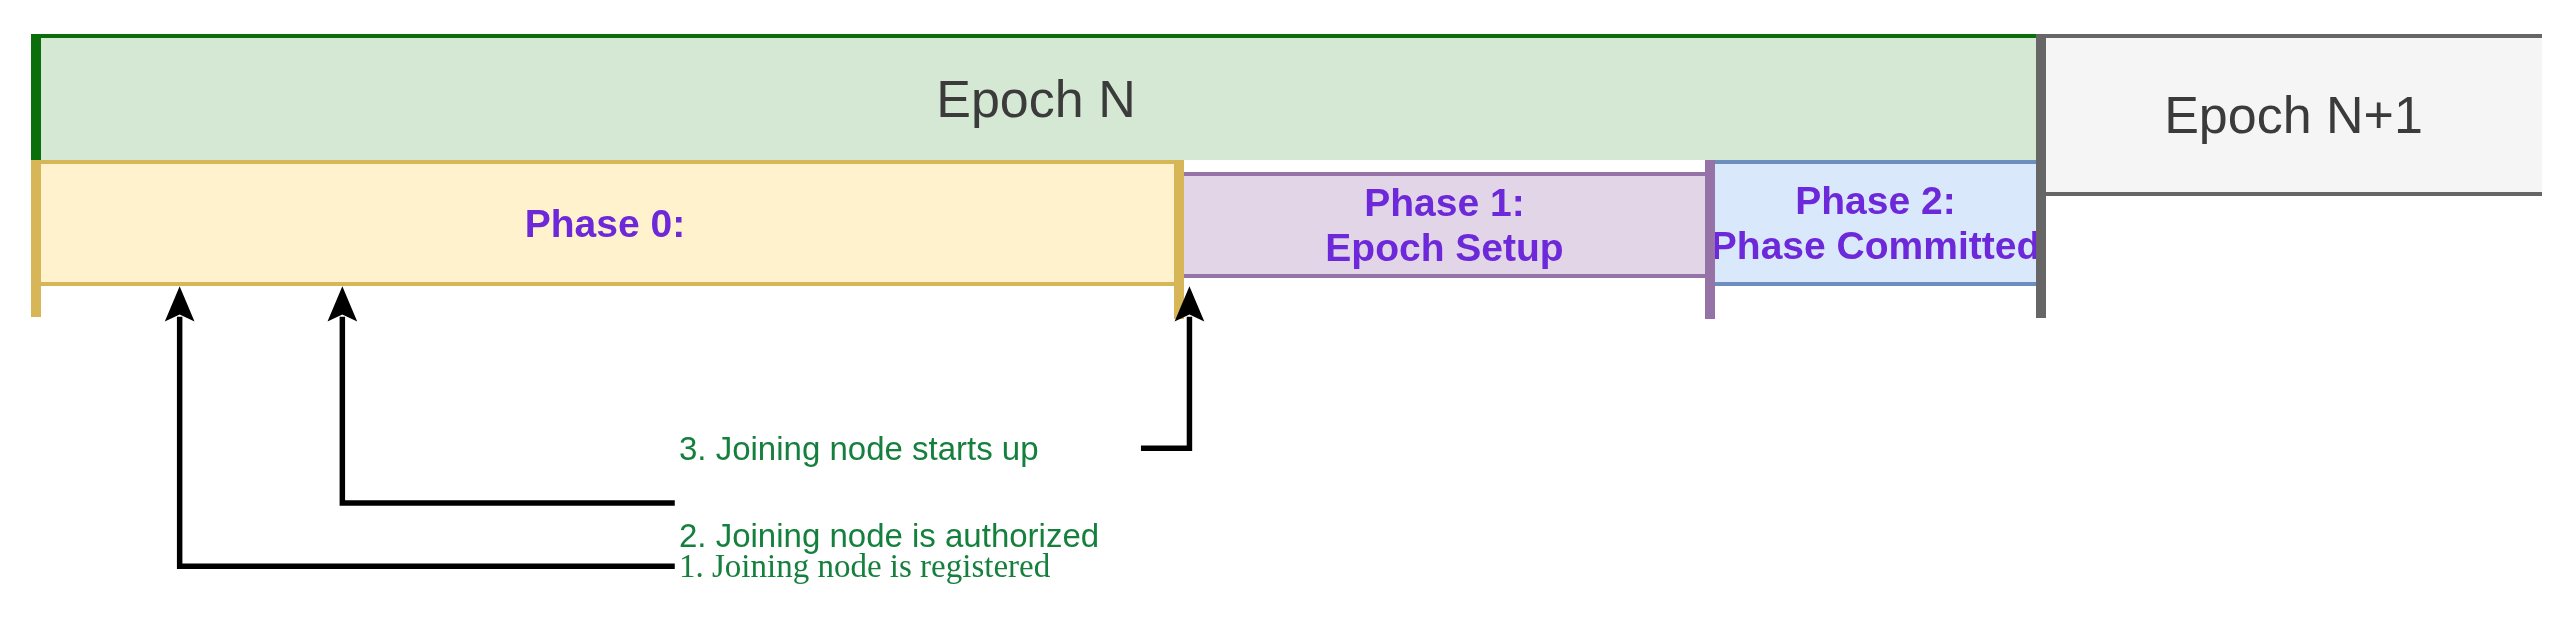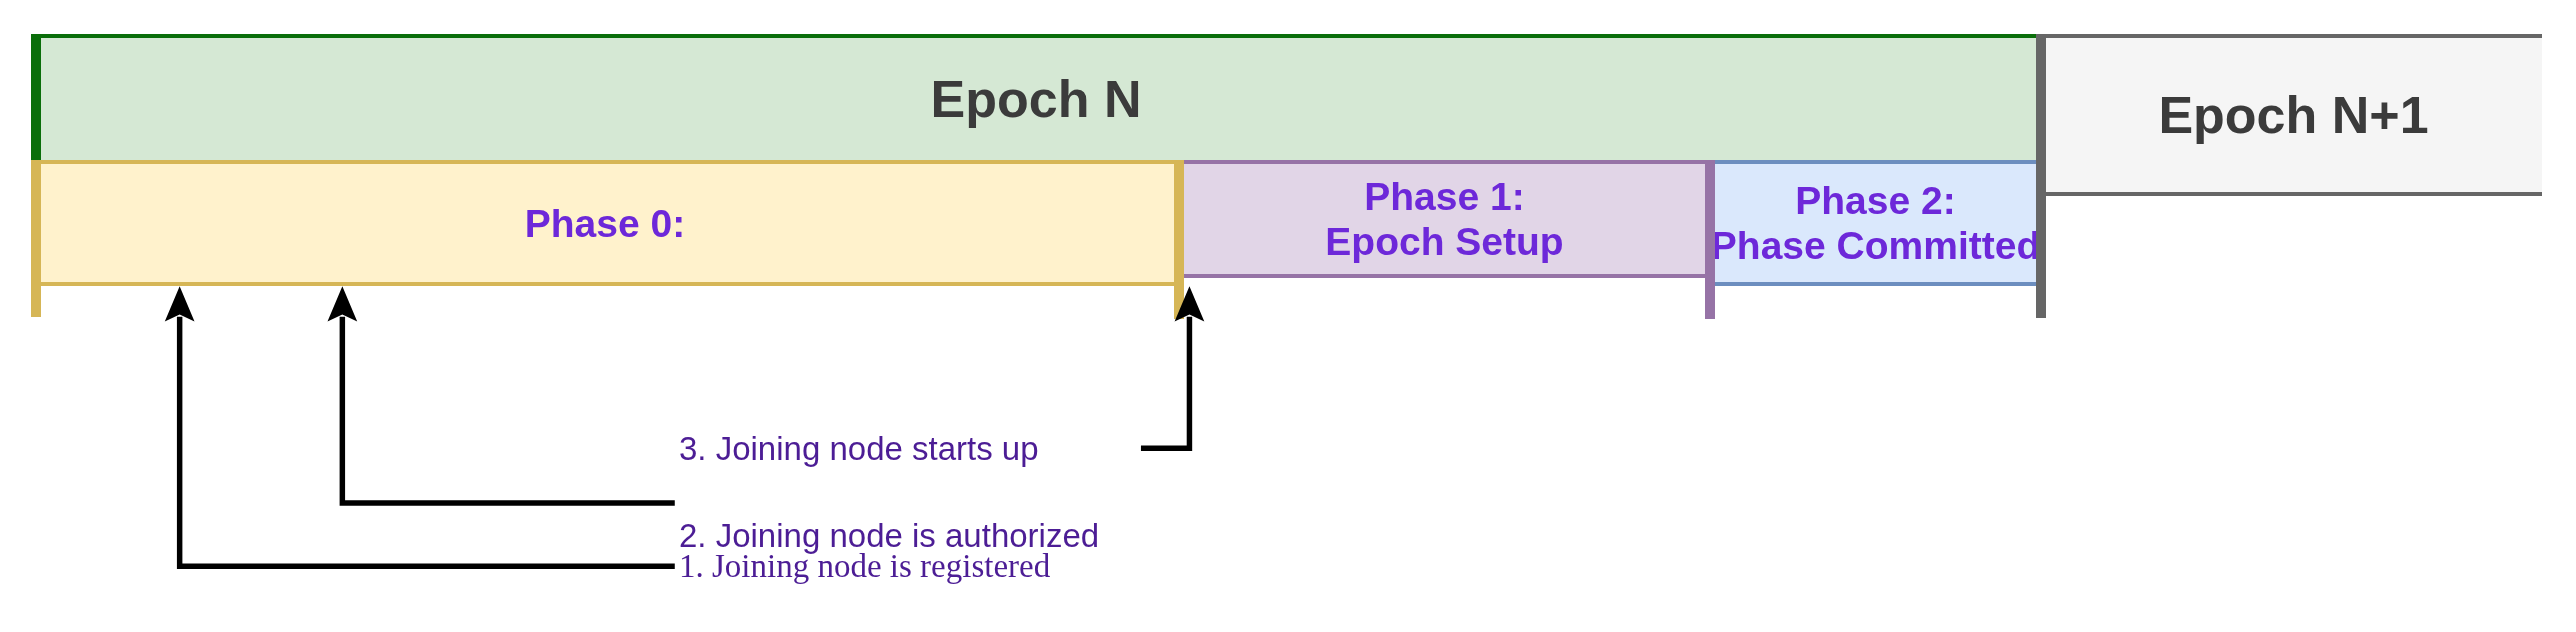--- a/index.html
+++ b/index.html
@@ -30,33 +30,33 @@
     border-top: 4.7px solid #0a6e0a;
   }
   .epoch-n1 {
     left: 2045px; top: 34px; width: 497px; height: 162px;
     background: #f5f5f5;
     border-top: 4.7px solid #666666;
     border-bottom: 4.7px solid #666666;
   }
   .epoch-label {
     font-size: 52px;
-    font-weight: bold;
+    font-weight: normal;
     color: #3b3b3b;
     white-space: nowrap;
   }
   
   .phase-0 {
     left: 36px; top: 160px; width: 1138px; height: 126px;
     background: #fff2cc;
     border-top: 4.7px solid #d6b656;
     border-bottom: 4.7px solid #d6b656;
   }
   .phase-1 {
-    left: 1184px; top: 160px; width: 521px; height: 118px;
+    left: 1184px; top: 172px; width: 521px; height: 106px;
     background: #e1d5e7;
     border-top: 4.7px solid #9673a6;
     border-bottom: 4.7px solid #9673a6;
   }
   .phase-2 {
     left: 1715px; top: 160px; width: 321px; height: 126px;
     background: #dae8fc;
     border-top: 4.7px solid #6c8ebf;
     border-bottom: 4.7px solid #6c8ebf;
   }
@@ -80,21 +80,21 @@
     left: 0; top: 0;
     width: 2576px; height: 632px;
     pointer-events: none;
   }
   
   .annotation {
     position: absolute;
     left: 679px;
     font-size: 33px;
     line-height: 33px;
-    color: #4c1d95;
+    color: #15803d;
     white-space: nowrap;
   }
   .annotation-1 { top: 550px; font-family: Liberation Serif, serif; }
   .annotation-2 { top: 487px; margin-top: 32px; }
   .annotation-3 { top: 432px; }
 </style>
 </head>
 <body>
 
 <div class="canvas">

